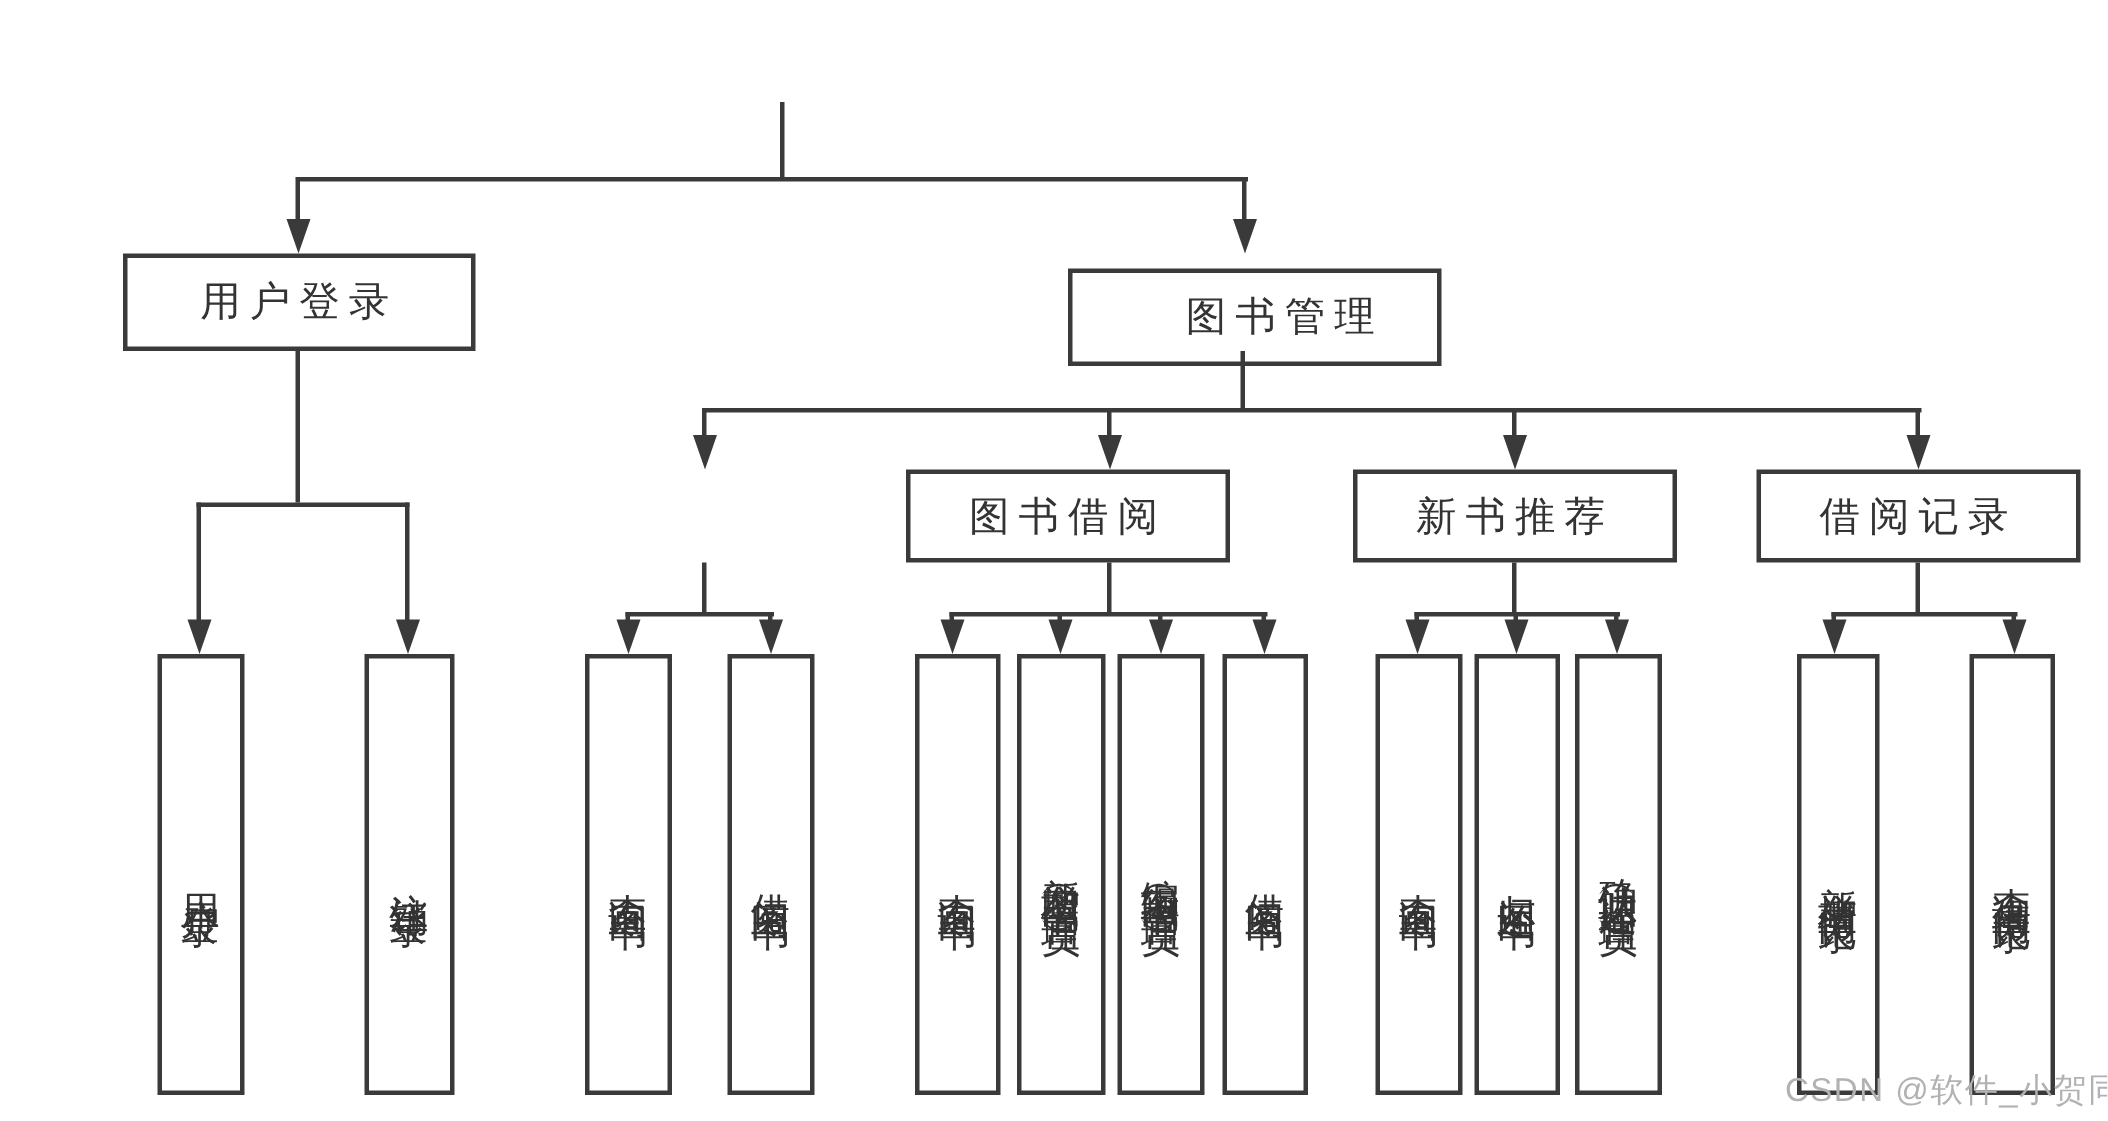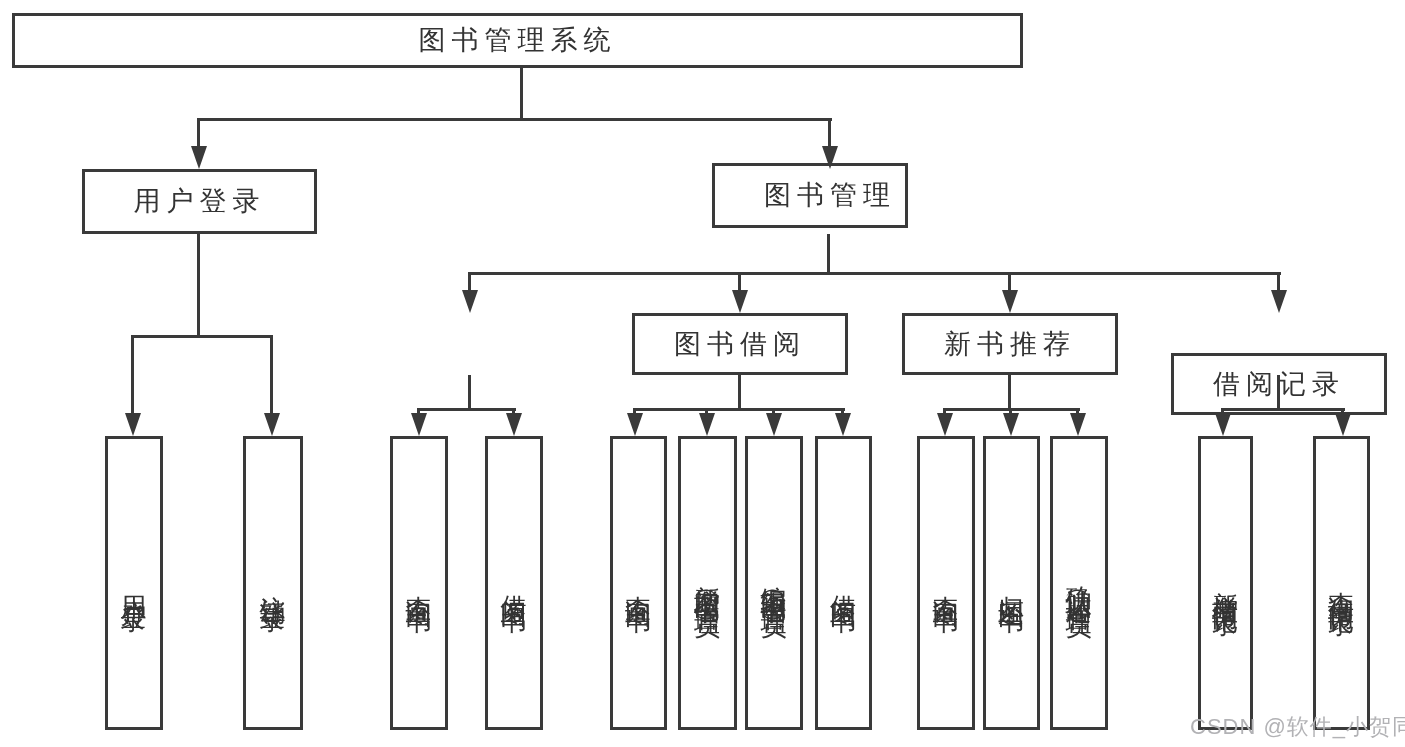--- a/index.html
+++ b/index.html
@@ -49,32 +49,31 @@
     color:#b2b2b5;
     z-index:5;
     white-space:nowrap;
   }
 </style>
 </head>
 <body>
 
 <div id="stage">
 
-  <div class="box" style="left:12px;top:13px;width:1011px;height:55px;">图书管理系统</div>
 
   <div class="box" style="left:82px;top:169px;width:235px;height:65px;">用户登录</div>
 
-  <div class="box" style="left:712px;top:163px;width:196px;height:65px;padding-left:40px;">图书管理</div>
+  <div class="box" style="left:712px;top:179px;width:249px;height:65px;padding-left:40px;">图书管理</div>
 
 
-  <div class="box" style="left:632px;top:313px;width:216px;height:62px;">图书借阅</div>
+  <div class="box" style="left:604px;top:313px;width:216px;height:62px;">图书借阅</div>
 
   <div class="box" style="left:902px;top:313px;width:216px;height:62px;">新书推荐</div>
 
-  <div class="box" style="left:1171px;top:313px;width:216px;height:62px;margin-top:40px;">借阅记录</div>
+  <div class="box" style="left:1171px;top:313px;width:216px;height:62px;">借阅记录</div>
 
   <div class="box leaf" style="left:105px;top:436px;width:58px;height:294px;">用户登录</div>
 
   <div class="box leaf" style="left:243px;top:436px;width:60px;height:294px;">注销登录</div>
 
   <div class="box leaf" style="left:390px;top:436px;width:58px;height:294px;">查询图书</div>
 
   <div class="box leaf" style="left:485px;top:436px;width:58px;height:294px;">借阅图书</div>
 
   <div class="box leaf" style="left:610px;top:436px;width:57px;height:294px;">查询图书</div>

